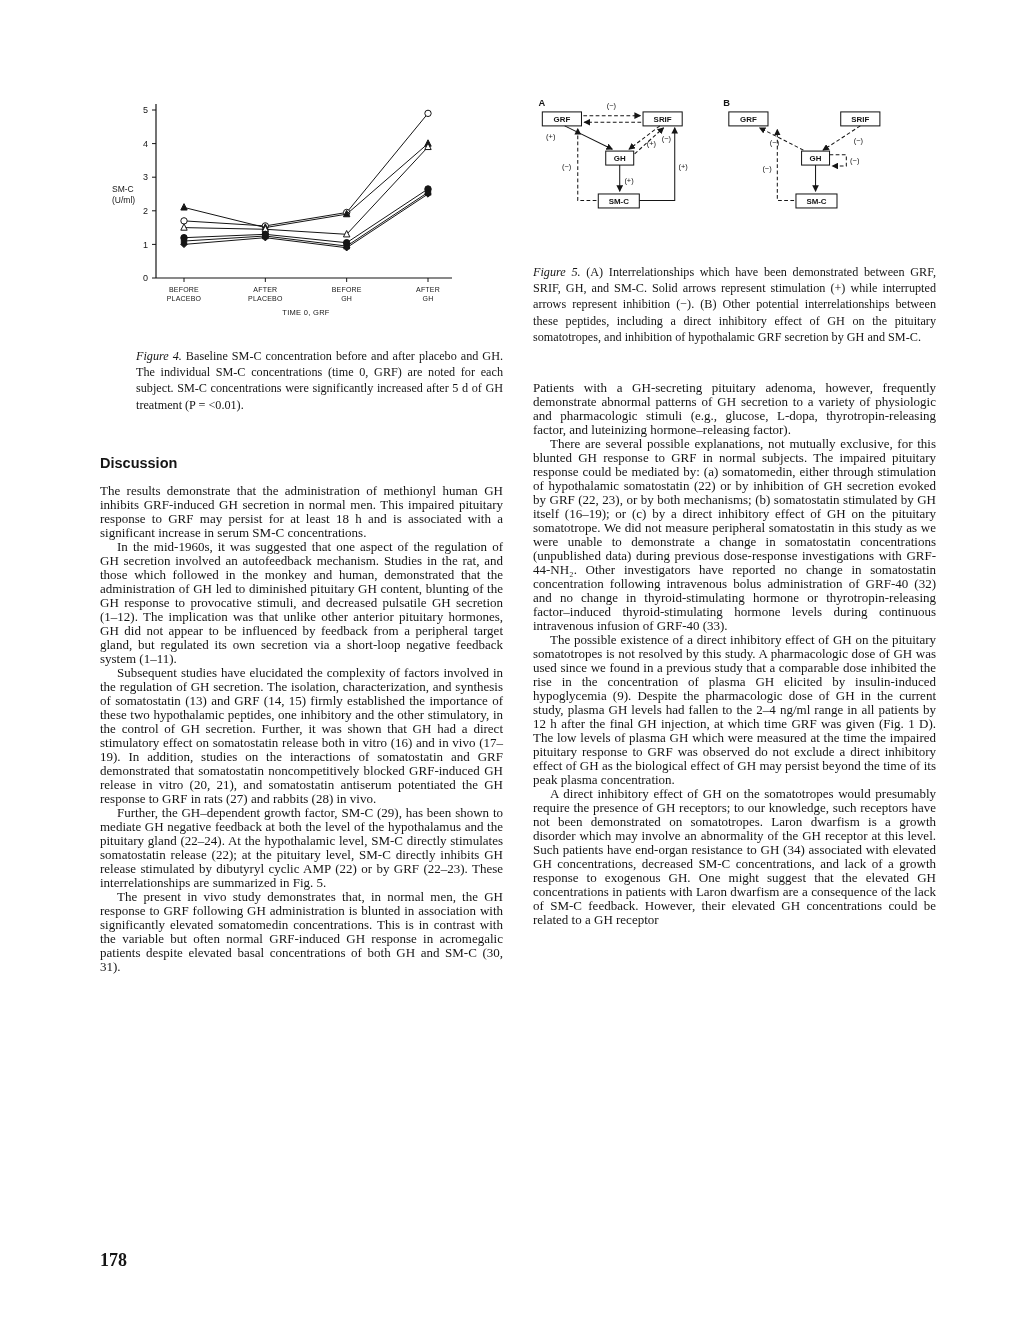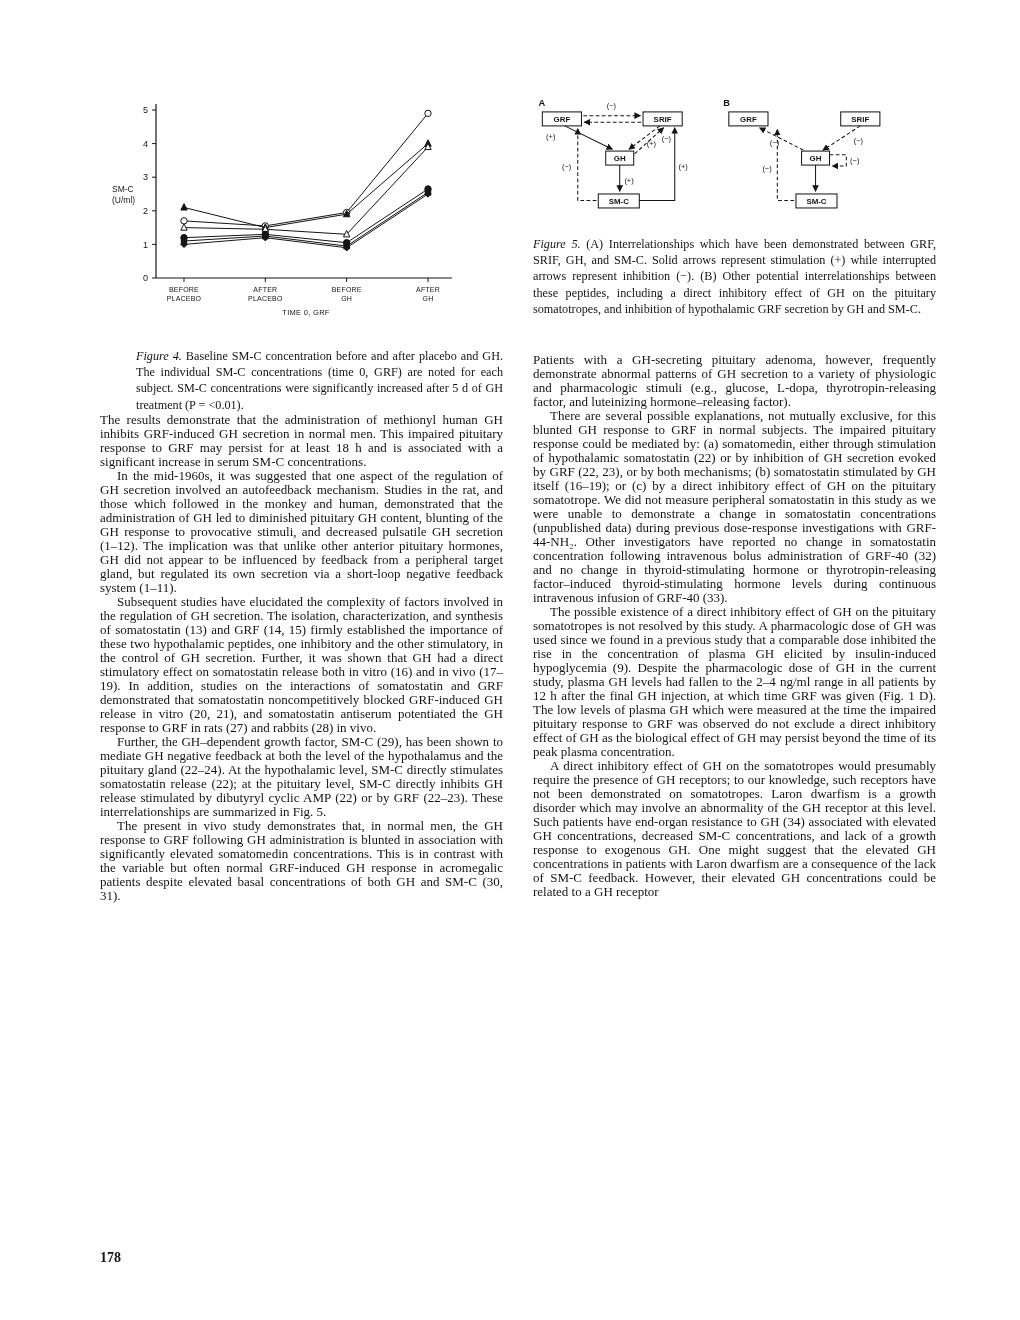--- a/index.html
+++ b/index.html
@@ -20,35 +20,35 @@
     font-family:"Liberation Sans", sans-serif;
     font-size:14.5px; font-weight:bold;
     margin:42px 0 13px 0;
   }
 
   figcaption.caption {
     font-size:12.2px; line-height:16.2px; text-align:justify;
   }
   .fig-label { font-style:italic; }
   #fig4 figcaption { margin-top:14px;margin-left:36px; }
-  #fig5 figcaption { margin-top:0; }
+  #fig5 figcaption { margin-top:28px; }
   #right-text { margin-top:36px; }
 
   svg { display:block; }
   svg text { font-family:"Liberation Sans", sans-serif; fill:#151515; }
   .box   { fill:none; stroke:#151515; stroke-width:1.1; }
   .sld   { stroke:#151515; stroke-width:1.1; fill:none; }
   .dsh   { stroke:#151515; stroke-width:1.1; fill:none; stroke-dasharray:4 2.6; }
   .boxlbl { font-size:8.5px; font-weight:bold; text-anchor:middle; }
   .panlbl { font-size:10px; font-weight:bold; }
   .sign   { font-size:8px; }
 
   #footer {
     position:absolute; left:100px; top:1250px; width:840px;
-    font-size:14px; display:flex; gap:26px; align-items:baseline;
+    font-size:18px; display:flex; gap:26px; align-items:baseline;
   }
   #footer .pagenum { font-weight:bold; }
   #footer .authors { font-style:italic; }
 </style>
 </head>
 <body>
 
 <div class="col" id="left-col">
   <figure id="fig4">
     <svg id="fig4-chart" width="372" height="238" viewBox="0 0 372 238">
@@ -111,20 +111,21 @@
         <polygon points="165.33333333333331,138.48000000000002 168.5333333333333,141.68 165.33333333333331,144.88 162.13333333333333,141.68" fill="#151515" stroke="#151515" stroke-width="1"></polygon>
         <polygon points="246.66666666666666,148.56 249.86666666666665,151.76 246.66666666666666,154.95999999999998 243.46666666666667,151.76" fill="#151515" stroke="#151515" stroke-width="1"></polygon>
         <polygon points="328,94.8 331.2,98 328,101.2 324.8,98" fill="#151515" stroke="#151515" stroke-width="1"></polygon>
       </svg>
     <figcaption class="caption">
       <span class="fig-label">Figure 4.</span>
       <span>Baseline SM-C concentration before and after placebo and GH. The individual SM-C concentrations (time 0, GRF) are noted for each subject. SM-C concentrations were significantly increased after 5 d of GH treatment (P = &lt;0.01).</span>
     </figcaption>
   </figure>
 
+  <h2 class="discussion">Discussion</h2>
   <div id="left-text">
       <p class="para">The results demonstrate that the administration of methionyl human GH inhibits GRF-induced GH secretion in normal men. This impaired pituitary response to GRF may persist for at least 18 h and is associated with a significant increase in serum SM-C concentrations.</p>
       <p class="para indent">In the mid-1960s, it was suggested that one aspect of the regulation of GH secretion involved an autofeedback mechanism. Studies in the rat, and those which followed in the monkey and human, demonstrated that the administration of GH led to diminished pituitary GH content, blunting of the GH response to provocative stimuli, and decreased pulsatile GH secretion (1–12). The implication was that unlike other anterior pituitary hormones, GH did not appear to be influenced by feedback from a peripheral target gland, but regulated its own secretion via a short-loop negative feedback system (1–11).</p>
       <p class="para indent">Subsequent studies have elucidated the complexity of factors involved in the regulation of GH secretion. The isolation, characterization, and synthesis of somatostatin (13) and GRF (14, 15) firmly established the importance of these two hypothalamic peptides, one inhibitory and the other stimulatory, in the control of GH secretion. Further, it was shown that GH had a direct stimulatory effect on somatostatin release both in vitro (16) and in vivo (17–19). In addition, studies on the interactions of somatostatin and GRF demonstrated that somatostatin noncompetitively blocked GRF-induced GH release in vitro (20, 21), and somatostatin antiserum potentiated the GH response to GRF in rats (27) and rabbits (28) in vivo.</p>
       <p class="para indent">Further, the GH–dependent growth factor, SM-C (29), has been shown to mediate GH negative feedback at both the level of the hypothalamus and the pituitary gland (22–24). At the hypothalamic level, SM-C directly stimulates somatostatin release (22); at the pituitary level, SM-C directly inhibits GH release stimulated by dibutyryl cyclic AMP (22) or by GRF (22–23). These interrelationships are summarized in Fig. 5.</p>
       <p class="para indent">The present in vivo study demonstrates that, in normal men, the GH response to GRF following GH administration is blunted in association with significantly elevated somatomedin concentrations. This is in contrast with the variable but often normal GRF-induced GH response in acromegalic patients despite elevated basal concentrations of both GH and SM-C (30, 31).</p>
     </div>
 </div>
 
 <div class="col" id="right-col">

